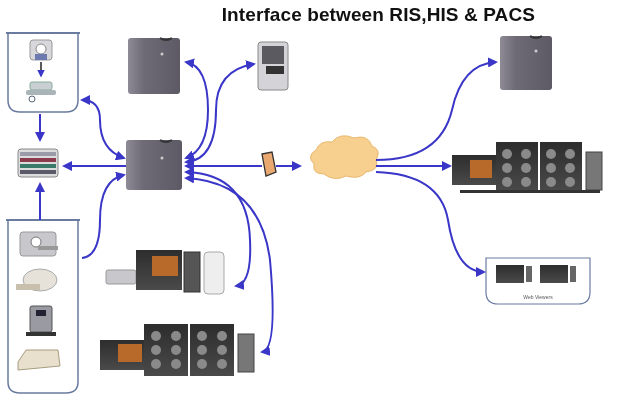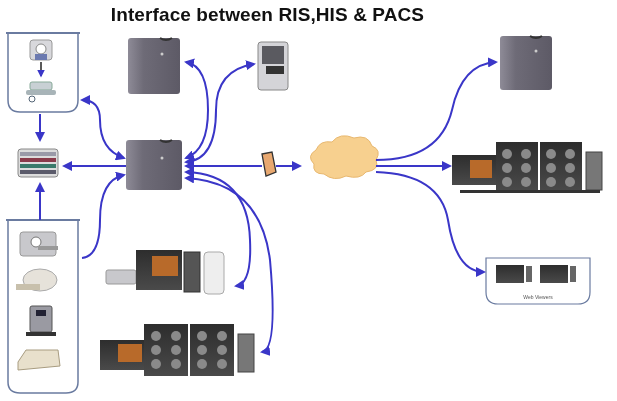--- a/index.html
+++ b/index.html
@@ -1,17 +1,17 @@
 <!DOCTYPE html>
 <html><head>
 <meta charset="utf-8">
 <style>
   html, body { margin: 0; padding: 0; background: #ffffff; }
   body { width: 617px; height: 401px; position: relative; overflow: hidden; font-family: "Liberation Sans", sans-serif; }
-  .title { position: absolute; left: 0; top: 4px; width: 535px; text-align: center; font-weight: bold; font-size: 19px; color: #111111; letter-spacing: 0.1px; }
+  .title { position: absolute; left: 0; top: 4px; width: 535px; text-align: right; font-weight: bold; font-size: 19px; color: #111111; letter-spacing: 0.1px; }
   svg.diagram { position: absolute; left: 0; top: 0; }
   .node-label { position: absolute; font-size: 5px; color: #555; text-align: center; }
 </style>
 </head>
 <body>
 
 <div class="title">Interface between RIS,HIS &amp; PACS</div>
 
 <svg class="diagram" width="617" height="401" viewBox="0 0 617 401">
   <defs>

